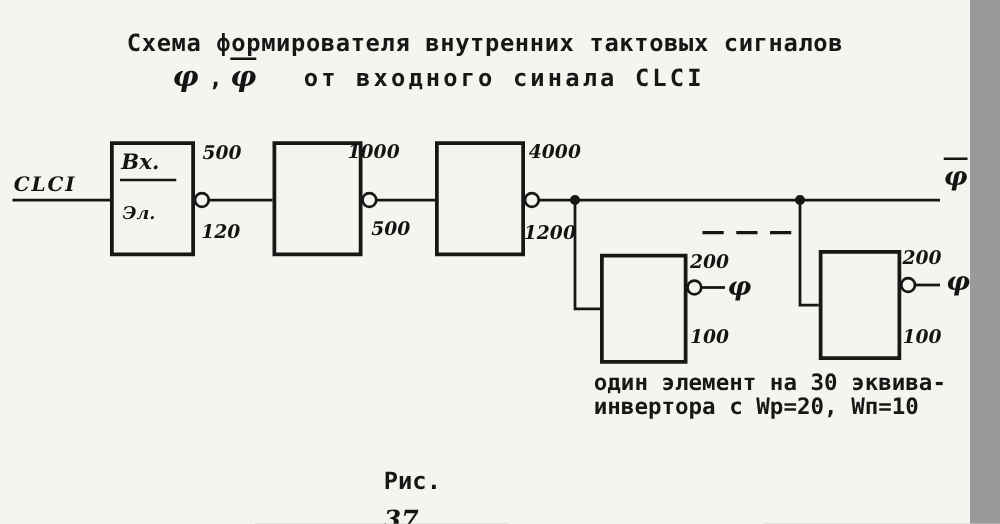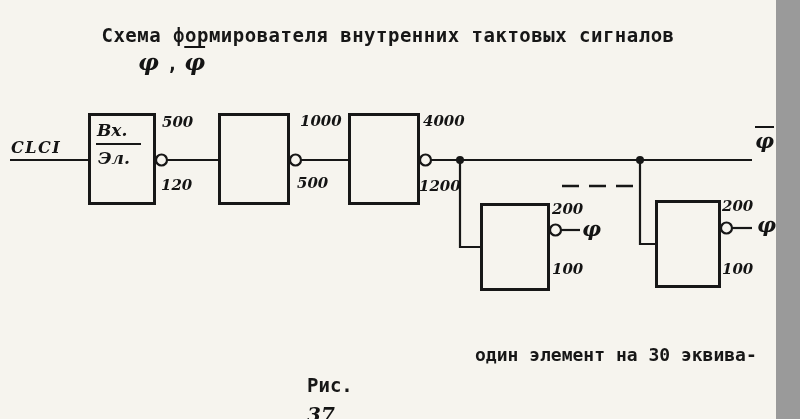--- a/index.html
+++ b/index.html
@@ -47,38 +47,37 @@
   }
   .box {
     position: absolute;
     border: 3px solid #171717;
     background: transparent;
   }
   .box1-text {
     padding: 4px 0 0 5px;
     display: flex;
     flex-direction: column;
-    gap: 3px;
+    gap: 18px;
   }
   .box1-l1 {
     font-size: 17px;
     align-self: flex-start;
     border-bottom: 2px solid #171717;
     padding: 0 14px 3px 1px;
   }
-  .box1-l2 { font-size: 17px; padding-left: 2px; }
+  .box1-l2 { font-size: 14px; padding-left: 2px; }
   .num { font-size: 15px; white-space: nowrap; }
   .clci { font-size: 16px; letter-spacing: 1.5px; }
   .phi-out { font-size: 21px; }
   .note {
     left: 475px; top: 297px;
     font-size: 18px;
     line-height: 19px;
     white-space: nowrap;
-    margin-top: 48px;
   }
   .caption {
     left: 307px; top: 374px;
     display: flex;
     align-items: baseline;
     gap: 7px;
     flex-direction: column;
   }
   .caption .cap-label { font-size: 19px; }
   .caption .cap-num { font-size: 20px; }
@@ -118,56 +117,58 @@
     <line class="wire" x1="732" y1="228" x2="752" y2="228"></line>
 
     <line class="dashed" x1="562" y1="186" x2="640" y2="186"></line>
   </svg>
 
   <div class="abs mono title1">Схема формирователя внутренних тактовых сигналов</div>
   <div class="abs title2">
     <span class="hand phi-sym">φ</span>
     <span class="mono comma">,</span>
     <span class="hand phi-sym overbar">φ</span>
+    <span class="mono rest">от входного синала CLCI</span>
   </div>
 
   <div class="abs hand clci" style="left:11px;top:138px">CLCI</div>
 
   <div class="box" style="left:88px;top:113px;width:68px;height:92px">
     <div class="box1-text">
       <span class="hand box1-l1">Вх.</span>
       <span class="hand box1-l2">Эл.</span>
     </div>
   </div>
   <div class="box" style="left:218px;top:113px;width:72px;height:92px"></div>
   <div class="box" style="left:348px;top:113px;width:72px;height:92px"></div>
   <div class="box" style="left:480px;top:203px;width:70px;height:88px"></div>
   <div class="box" style="left:655px;top:200px;width:66px;height:88px"></div>
 
   <div class="abs hand num" style="left:162px;top:113px">500</div>
   <div class="abs hand num" style="left:161px;top:176px">120</div>
 
-  <div class="abs hand num" style="left:300px;top:112px">1000</div>
+  <div class="abs hand num" style="left:278px;top:112px">1000</div>
   <div class="abs hand num" style="left:297px;top:174px">500</div>
 
   <div class="abs hand num" style="left:423px;top:112px">4000</div>
   <div class="abs hand num" style="left:419px;top:177px">1200</div>
 
   <div class="abs hand num" style="left:552px;top:200px">200</div>
   <div class="abs hand num" style="left:552px;top:260px">100</div>
 
   <div class="abs hand num" style="left:722px;top:197px">200</div>
   <div class="abs hand num" style="left:722px;top:260px">100</div>
 
   <div class="abs hand phi-out overbar" style="left:755px;top:128px">φ</div>
   <div class="abs hand phi-out" style="left:582px;top:216px">φ</div>
   <div class="abs hand phi-out" style="left:757px;top:212px">φ</div>
 
   <div class="abs mono note">
     <div>один элемент на 30 эквива-</div>
+    <div>инвертора с Wp=20, Wп=10</div>
   </div>
 
   <div class="abs caption">
     <span class="mono cap-label">Рис.</span>
     <span class="hand cap-num">37,</span>
   </div>
 
 </div>
 
 </body></html>

